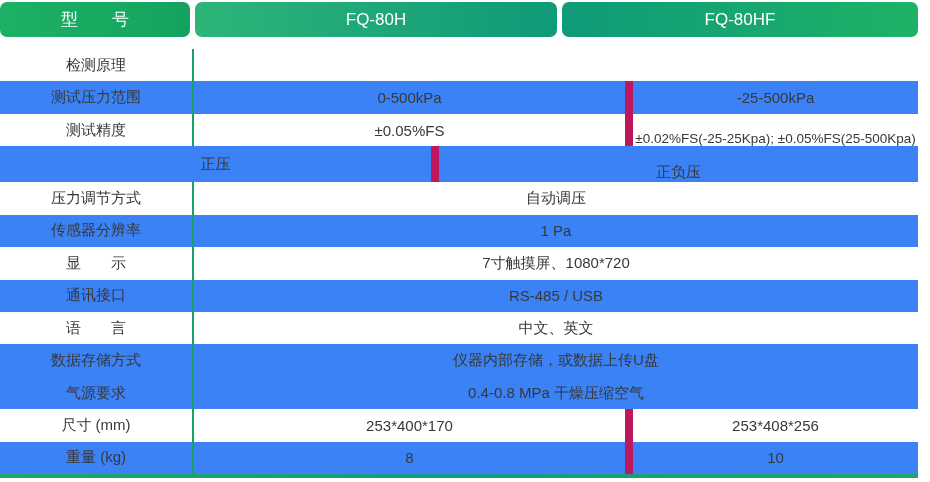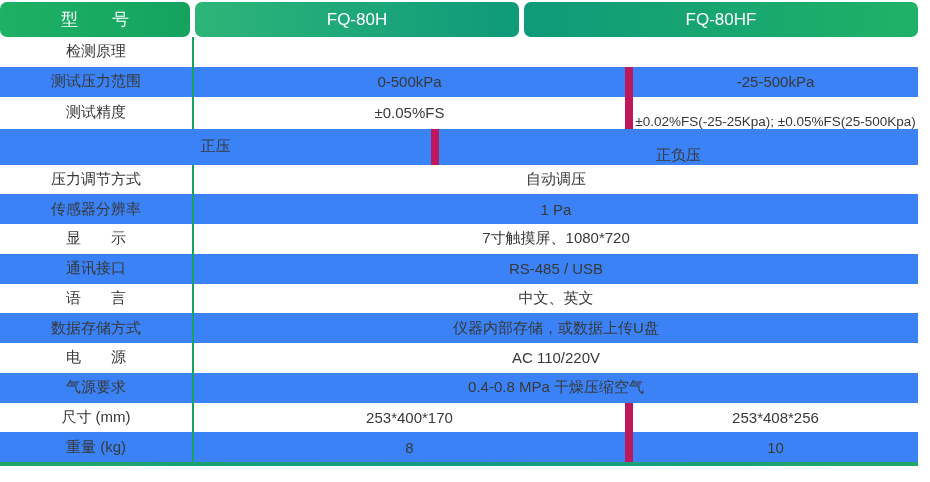--- a/index.html
+++ b/index.html
@@ -7,24 +7,24 @@
     width:930px;height:482px;background:#ffffff;
     font-family:"Liberation Sans","DejaVu Sans",sans-serif;
     color:#383838;position:relative;overflow:hidden;
   }
   .spec-table{position:absolute;left:0;top:2px;width:918px;}
   
   .header-row{display:flex;height:35px;}
   .h-cell{display:flex;align-items:center;justify-content:center;color:#ffffff;font-size:17px;border-radius:7px;}
   .h-label{width:190px;background:linear-gradient(90deg,#1db164,#14a35f);}
   .h-gap{width:5px;background:#ffffff;}
-  .h-m1{width:324px;background:linear-gradient(90deg,#2db578,#0f9a79);}
+  .h-m1{width:362px;background:linear-gradient(90deg,#2db578,#0f9a79);}
   .h-m2{flex:1;background:linear-gradient(90deg,#0f9a79,#1fb266);}
   
-  .tbody{display:flex;flex-direction:column;height:425px;}
+  .tbody{display:flex;flex-direction:column;height:425px;margin-top:12px;}
   .row{flex:1;display:flex;}
   .row.alt{background:#3b82f6;}
   .cell{display:flex;align-items:center;justify-content:center;font-size:15px;}
   .label-cell{width:194px;border-right:2px solid #17a165;box-sizing:border-box;}
   .span-cell{flex:1;}
   .val-left{width:431px;box-sizing:border-box;}
   .val-right{flex:1;border-left:8px solid #be185d;box-sizing:border-box;}
   .offset{padding-top:17px;}
   .small{font-size:13.5px;}
   
@@ -76,24 +76,20 @@
         <div class="cell span-cell">RS-485 / USB</div>
       </div>
       <div class="row">
         <div class="cell label-cell">语　　言</div>
         <div class="cell span-cell">中文、英文</div>
       </div>
       <div class="row alt">
         <div class="cell label-cell">数据存储方式</div>
         <div class="cell span-cell">仪器内部存储，或数据上传U盘</div>
       </div>
-      <div class="row">
-        <div class="cell label-cell">电　　源</div>
-        <div class="cell span-cell">AC 110/220V</div>
-      </div>
       <div class="row alt">
         <div class="cell label-cell">气源要求</div>
         <div class="cell span-cell">0.4-0.8 MPa 干燥压缩空气</div>
       </div>
       <div class="row">
         <div class="cell label-cell">尺寸 (mm)</div>
         <div class="cell val-left">253*400*170</div>
         <div class="cell val-right">253*408*256</div>
       </div>
       <div class="row alt">

